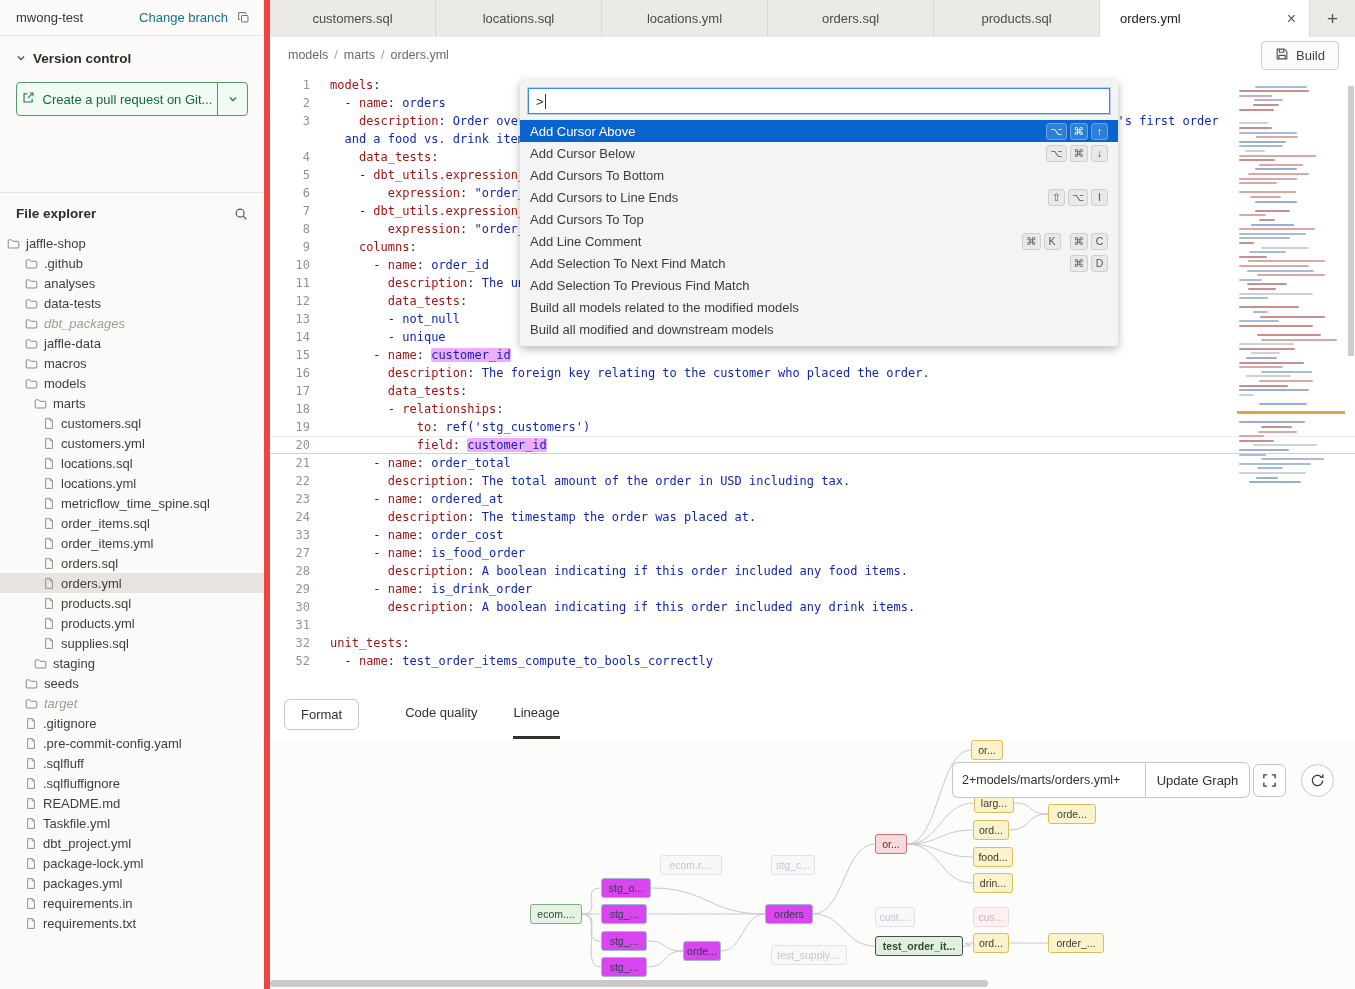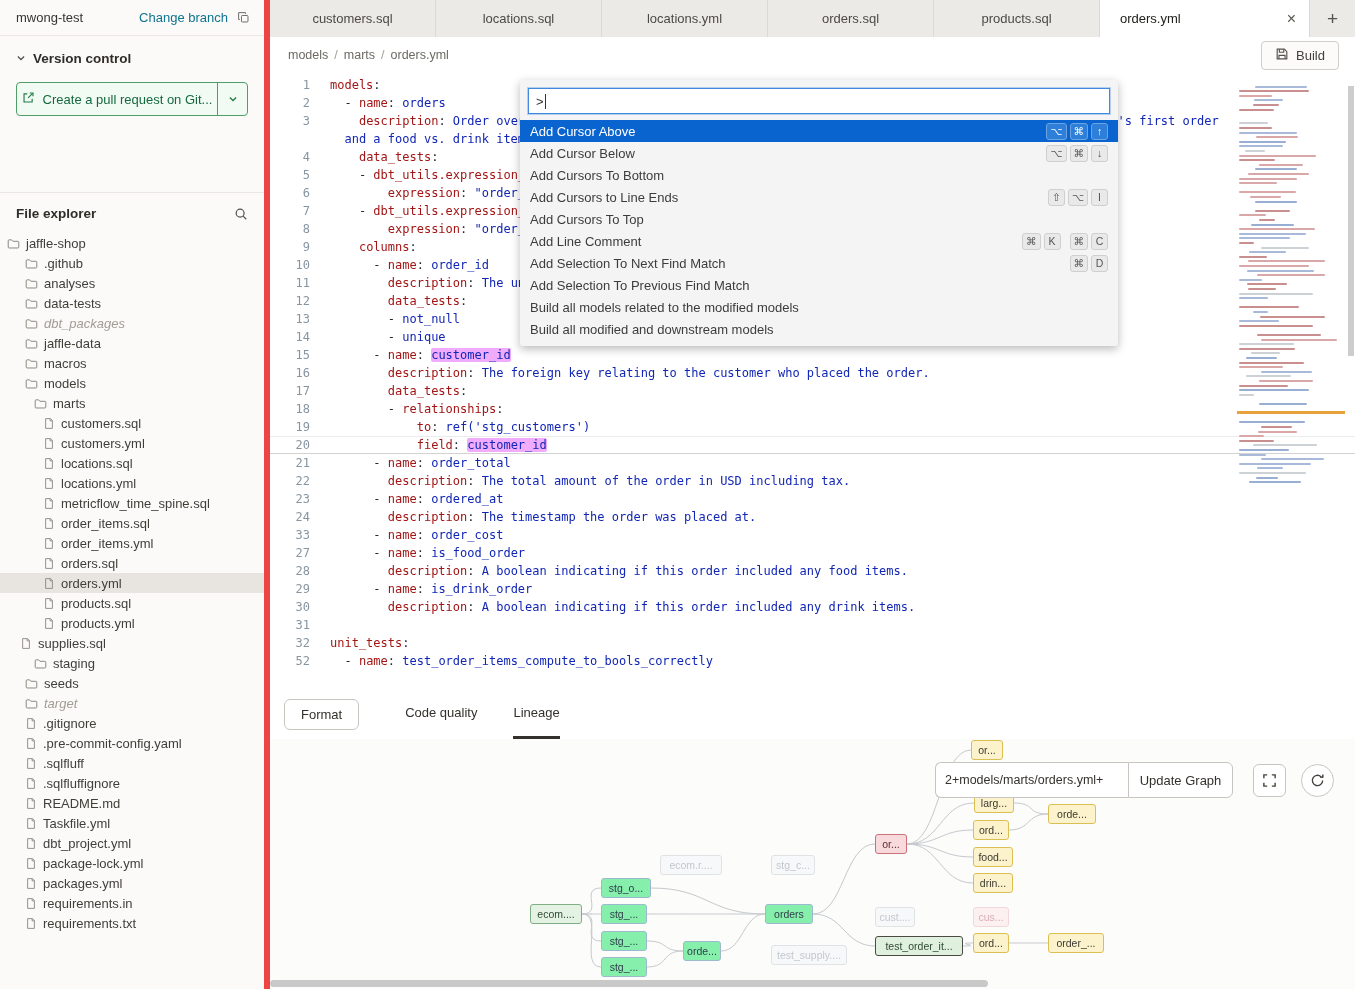--- a/index.html
+++ b/index.html
@@ -72,27 +72,27 @@
   
   .bottom { height:300px; flex:none; display:flex; flex-direction:column; background:#fff; }
   .btabs { height:50px; flex:none; display:flex; align-items:center; padding-left:14px; background:#fff; }
   .fmt-btn { border:1px solid #c9c6c1; border-radius:6px; padding:7px 16px; font-size:13px; color:#34312c; background:#fff; cursor:pointer; margin-right:46px; }
   .btab { height:100%; display:flex; align-items:center; font-size:13px; color:#34312c; margin-right:36px; border-bottom:3px solid transparent; cursor:pointer; }
   .btab.active { border-bottom-color:#34312c; }
   .lpanel { flex:1; position:relative; background:#fcfcfa; overflow:hidden; }
   .edges { position:absolute; left:0; top:0; pointer-events:none; }
   .node { position:absolute; height:20px; display:flex; align-items:center; justify-content:center; padding:0 5px; font-size:10.5px; border-radius:3px; border:1px solid; white-space:nowrap; overflow:hidden; cursor:pointer; background:#fff; z-index:2; }
   .node.y  { background:#fcf3cd; border-color:#dcbf52; color:#3c3a30; }
-  .node.b  { background:#86efac; border-color:#9db9cf; color:#2f3f4a; }
+  .node.b  { background:#d946ef; border-color:#9db9cf; color:#2f3f4a; }
   .node.g  { background:#e4f2e4; border-color:#7fae84; color:#2f4a33; }
   .node.r  { background:#f9dadc; border-color:#cf7078; color:#5a2b2f; }
-  .node.sel{ background:#e0f0df; border-color:#4c4a45; border-width:1.5px; color:#2f4a33; }
+  .node.sel{ background:#e0f0df; border-color:#4c4a45; border-width:1.5px; color:#2f4a33;font-weight:bold; }
   .node.f  { background:#f7f8f9; border-color:#e0e3e6; color:#c2c8cf; }
   .node.fp { background:#fdf0f1; border-color:#f2d8da; color:#d8aeb3; }
-  .lsel-wrap { position:absolute; left:665px; top:23px; display:flex; height:46px; z-index:5; }
+  .lsel-wrap { position:absolute; left:682px; top:23px; display:flex; height:46px; z-index:5; }
   .lsel { width:193px; height:36px; border:1px solid #c8c5c0; border-right:none; border-radius:6px 0 0 6px; padding:0 9px; font-size:12.5px; color:#34312c; background:#fff; outline:none; font-family:"Liberation Sans",sans-serif; }
   .upd-btn { width:105px; height:36px; border:1px solid #c8c5c0; border-radius:0 6px 6px 0; background:#fff; font-size:13px; color:#34312c; cursor:pointer; display:flex; align-items:center; justify-content:center; }
   .sqbtn { position:absolute; top:25px; width:33px; height:33px; border:1px solid #c8c5c0; background:#fff; display:flex; align-items:center; justify-content:center; cursor:pointer; z-index:5; }
   .fs-btn { left:983px; border-radius:6px; }
   .rf-btn { left:1031px; border-radius:50%; }
   .hthumb { position:absolute; left:0; bottom:2px; width:718px; height:7px; background:#c9c9c9; border-radius:4px; z-index:6; }
 </style>
 </head>
 <body>
 
@@ -313,21 +313,21 @@
           </div>
           <div class="trow" style="padding-left: 43px;">
             <span class="tico">
               <svg width="12" height="13" viewBox="0 0 16 16" fill="none" stroke="#8a877f" stroke-width="1.2">
                 <path d="M3.5 1.5H10l2.5 2.5v10.5h-9z"></path>
                 <path d="M9.5 1.5v3h3"></path>
               </svg>
             </span>
             <span>products.yml</span>
           </div>
-          <div class="trow" style="padding-left: 20px; text-align: right;">
+          <div class="trow" style="padding-left: 43px; text-align: right;">
             <span class="tico">
               <svg width="12" height="13" viewBox="0 0 16 16" fill="none" stroke="#8a877f" stroke-width="1.2">
                 <path d="M3.5 1.5H10l2.5 2.5v10.5h-9z"></path>
                 <path d="M9.5 1.5v3h3"></path>
               </svg>
             </span>
             <span>supplies.sql</span>
           </div>
           <div class="trow" style="padding-left: 34px;">
             <span class="tico">

